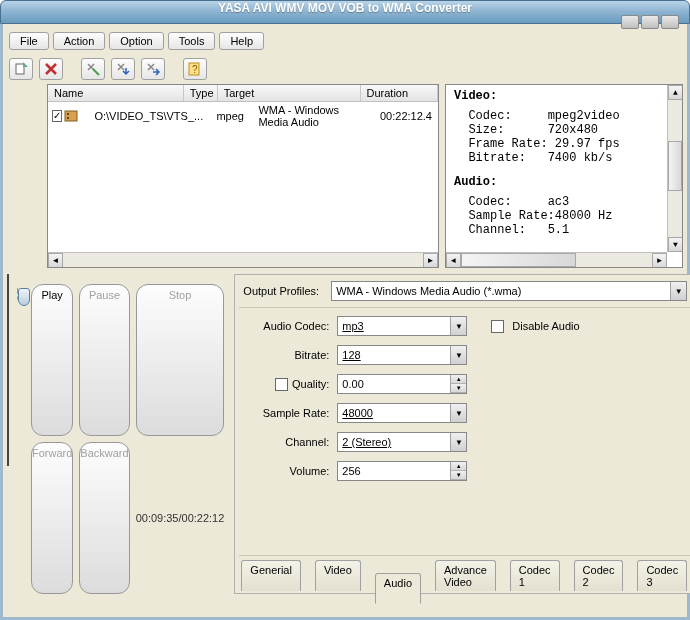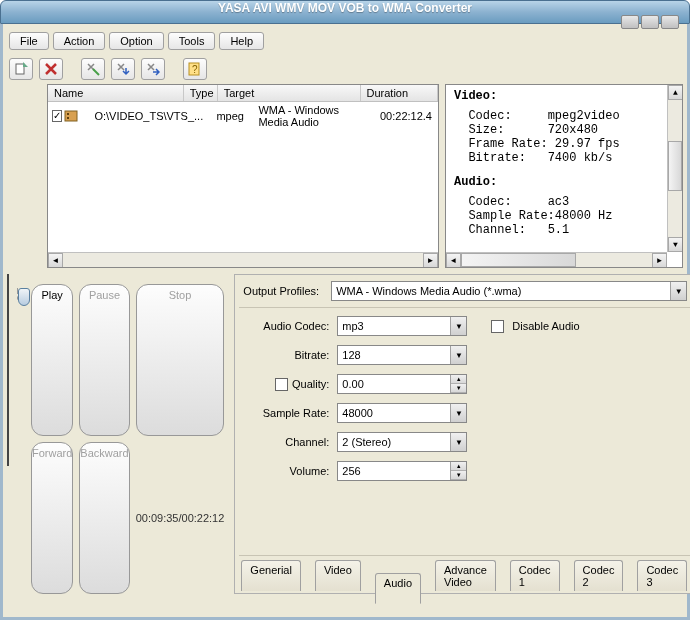--- a/index.html
+++ b/index.html
@@ -330,21 +330,21 @@
     display: flex;
     align-items: center;
     margin-bottom: 9px;
     gap: 8px;
   }
   .form-row > label {
     width: 78px;
     text-align: right;
     font-size: 11px;
   }
-  .form-row .combo { width: 130px; flex: none; }
+  .form-row .combo { width: 130px; flex: none; text-decoration: underline; }
   .spinner {
     width: 130px;
     height: 20px;
     border: 1px solid #888;
     background: #fff;
     display: flex;
     align-items: center;
     position: relative;
     padding-left: 4px;
     font-size: 11px;

